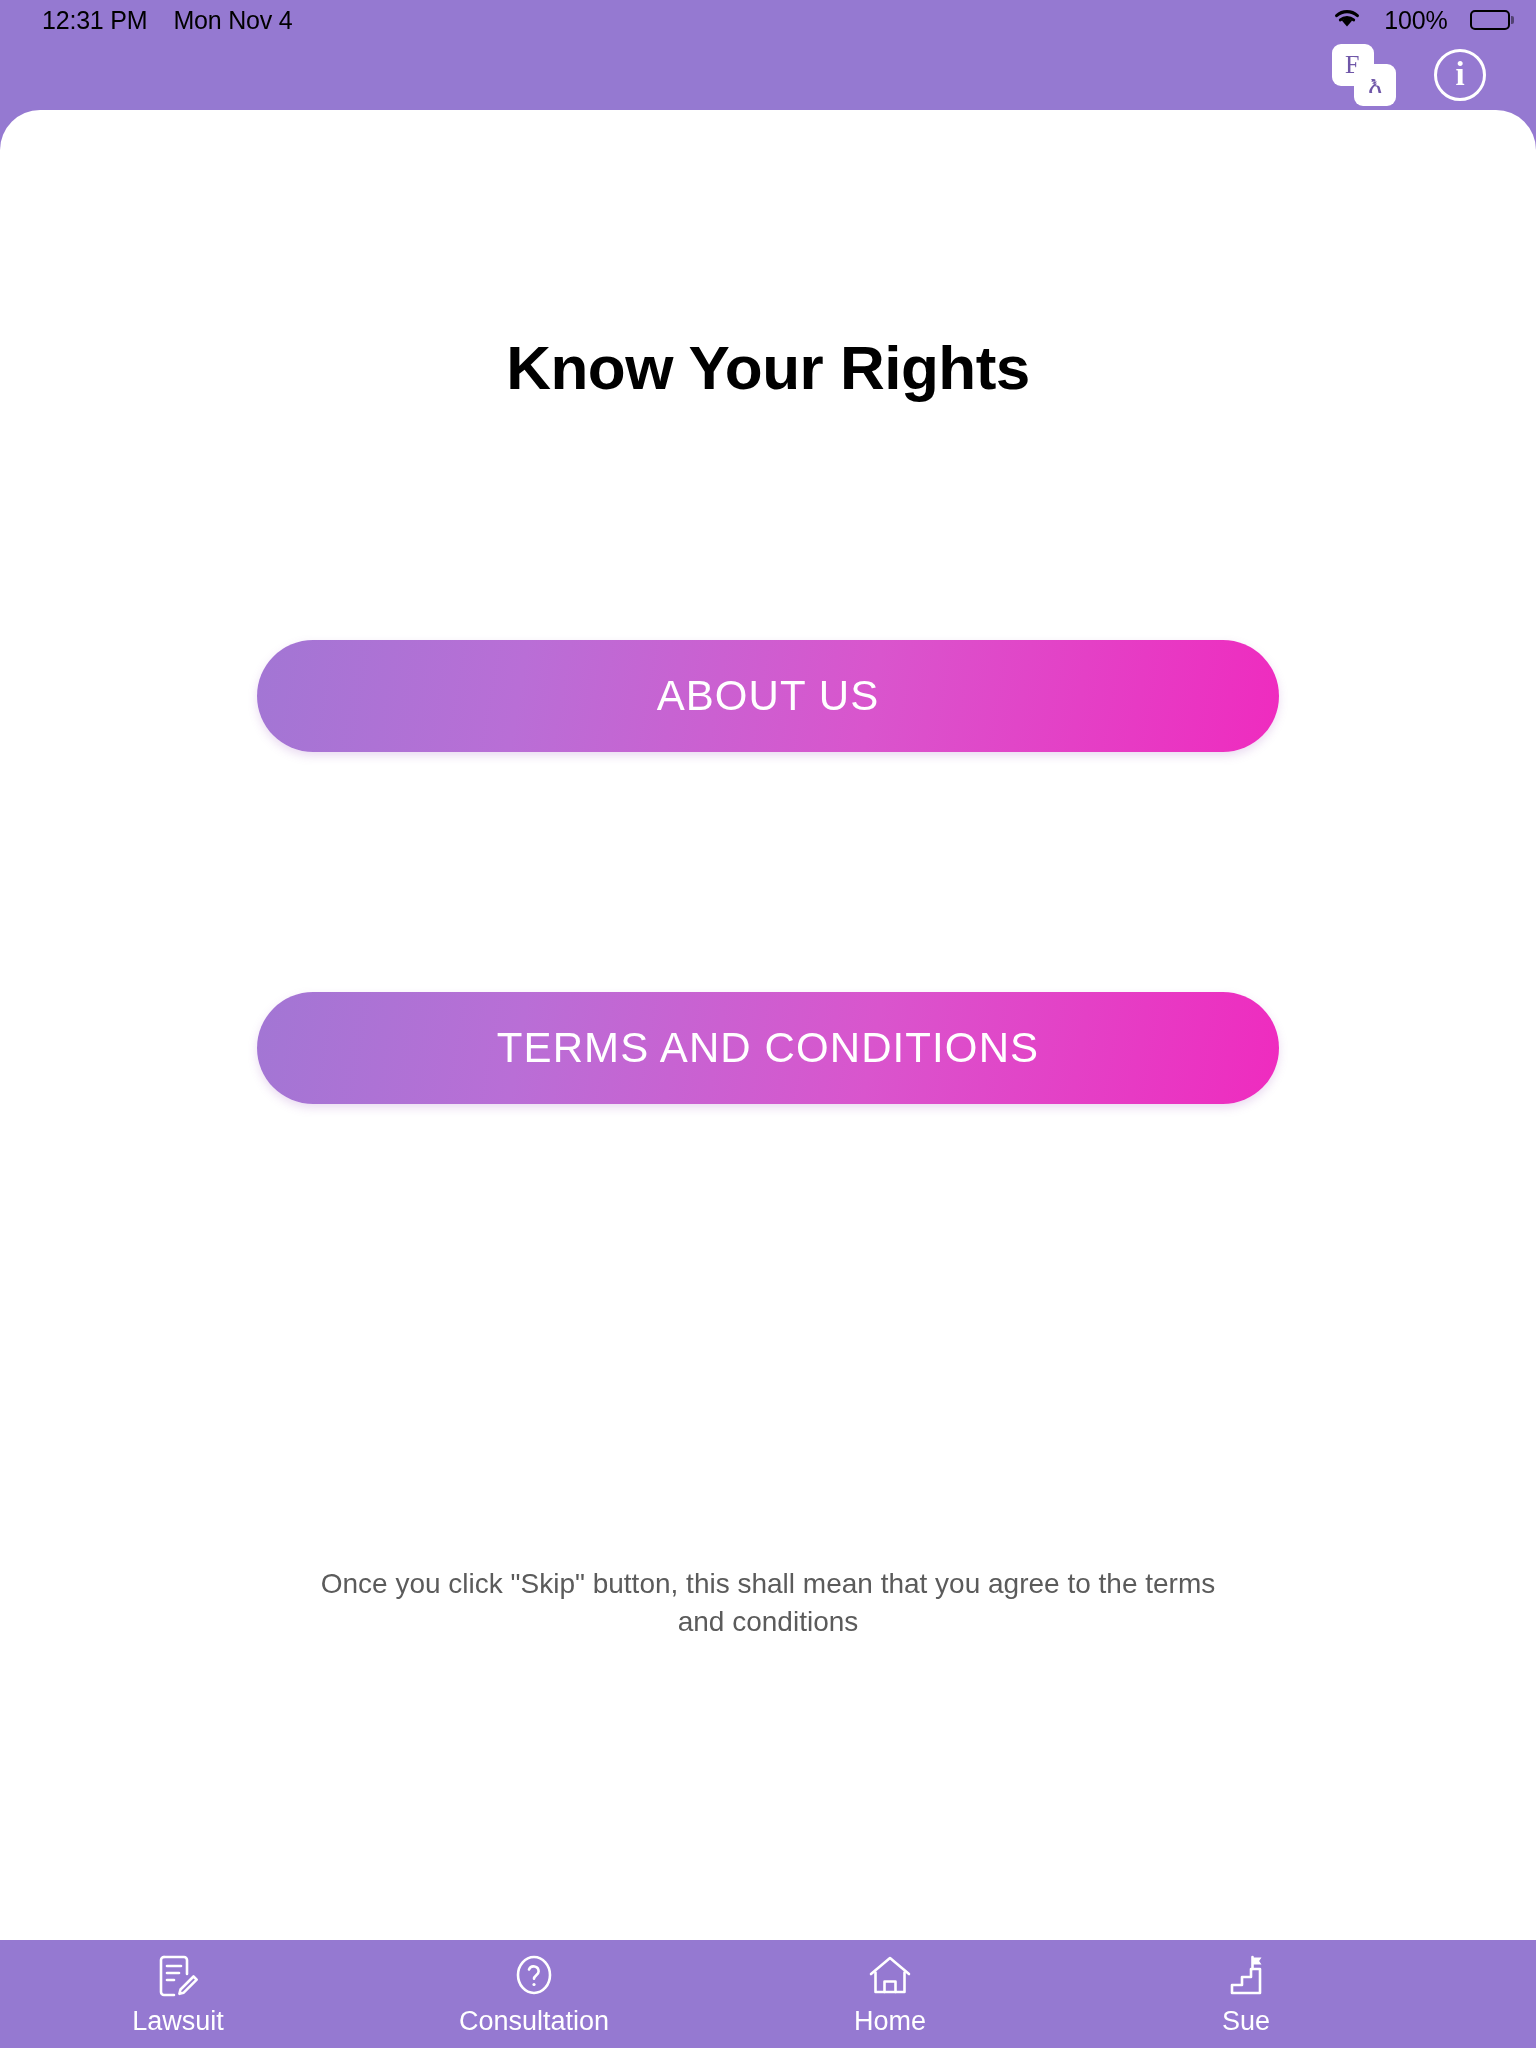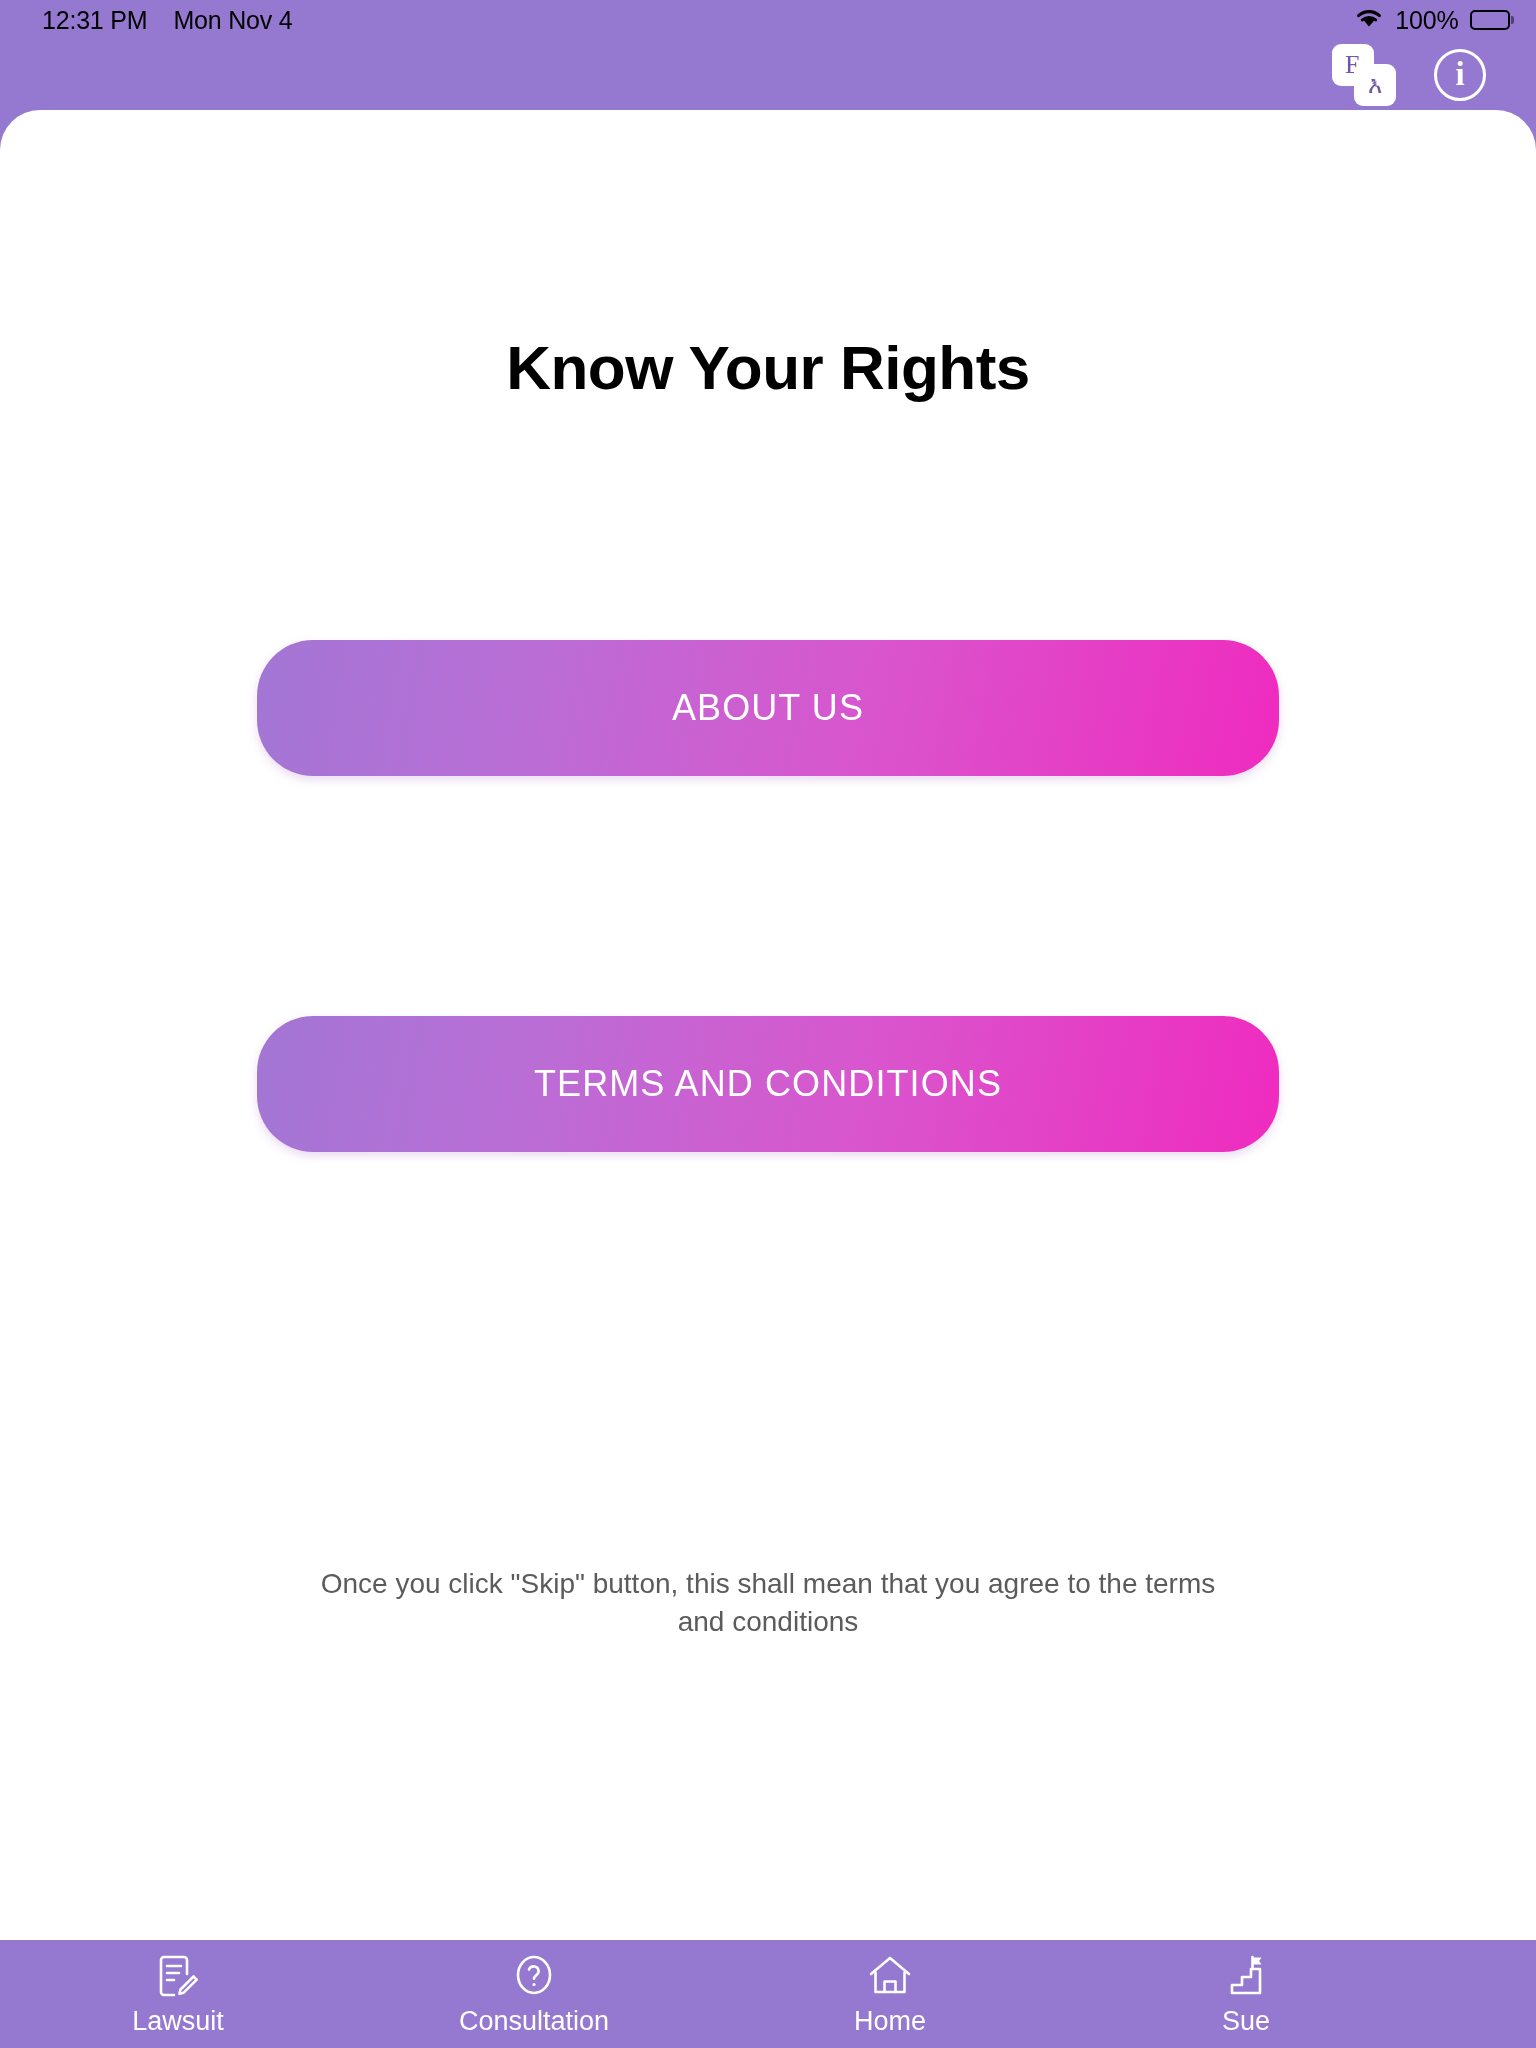--- a/index.html
+++ b/index.html
@@ -24,21 +24,21 @@
     height: 40px;
     display: flex;
     align-items: center;
     justify-content: space-between;
     padding: 0 22px 0 42px;
     color: #000;
     font-size: 25px;
     letter-spacing: -0.2px;
   }
   .status-left { display: flex; align-items: center; gap: 26px; }
-  .status-right { display: flex; align-items: center; gap: 11px; }
+  .status-right { display: flex; align-items: center; gap: 22px; }
 
   .wifi-icon { display: block; }
   .battery-wrap { display: flex; align-items: center; }
   .battery-body {
     width: 40px; height: 20px;
     border: 2.2px solid #000;
     border-radius: 5px;
     padding: 2px;
   }
   .battery-fill { width: 100%; height: 100%; background: #000; border-radius: 2px; }
@@ -123,28 +123,28 @@
 
   .btn-stack {
     position: absolute;
     top: 530px;
     left: 0; right: 0;
   }
 
   .pill-button {
     display: block;
     width: 1022px;
-    height: 136px;
+    height: 112px;
     margin: 0 auto 240px;
     border: none;
     border-radius: 56px;
     background: linear-gradient(100deg, #a276d4 0%, #b96ed6 26%, #d955cd 60%, #ef2bbf 100%);
     color: #fff;
     font-family: "Liberation Sans", sans-serif;
-    font-size: 36px;
+    font-size: 42px;
     letter-spacing: 1.1px;
     cursor: pointer;
     box-shadow: 0 4px 10px rgba(160, 90, 190, 0.22);
   }
   .pill-button:last-of-type { margin-bottom: 0; }
 
   .disclaimer {
     position: absolute;
     top: 1455px;
     left: 50%;

